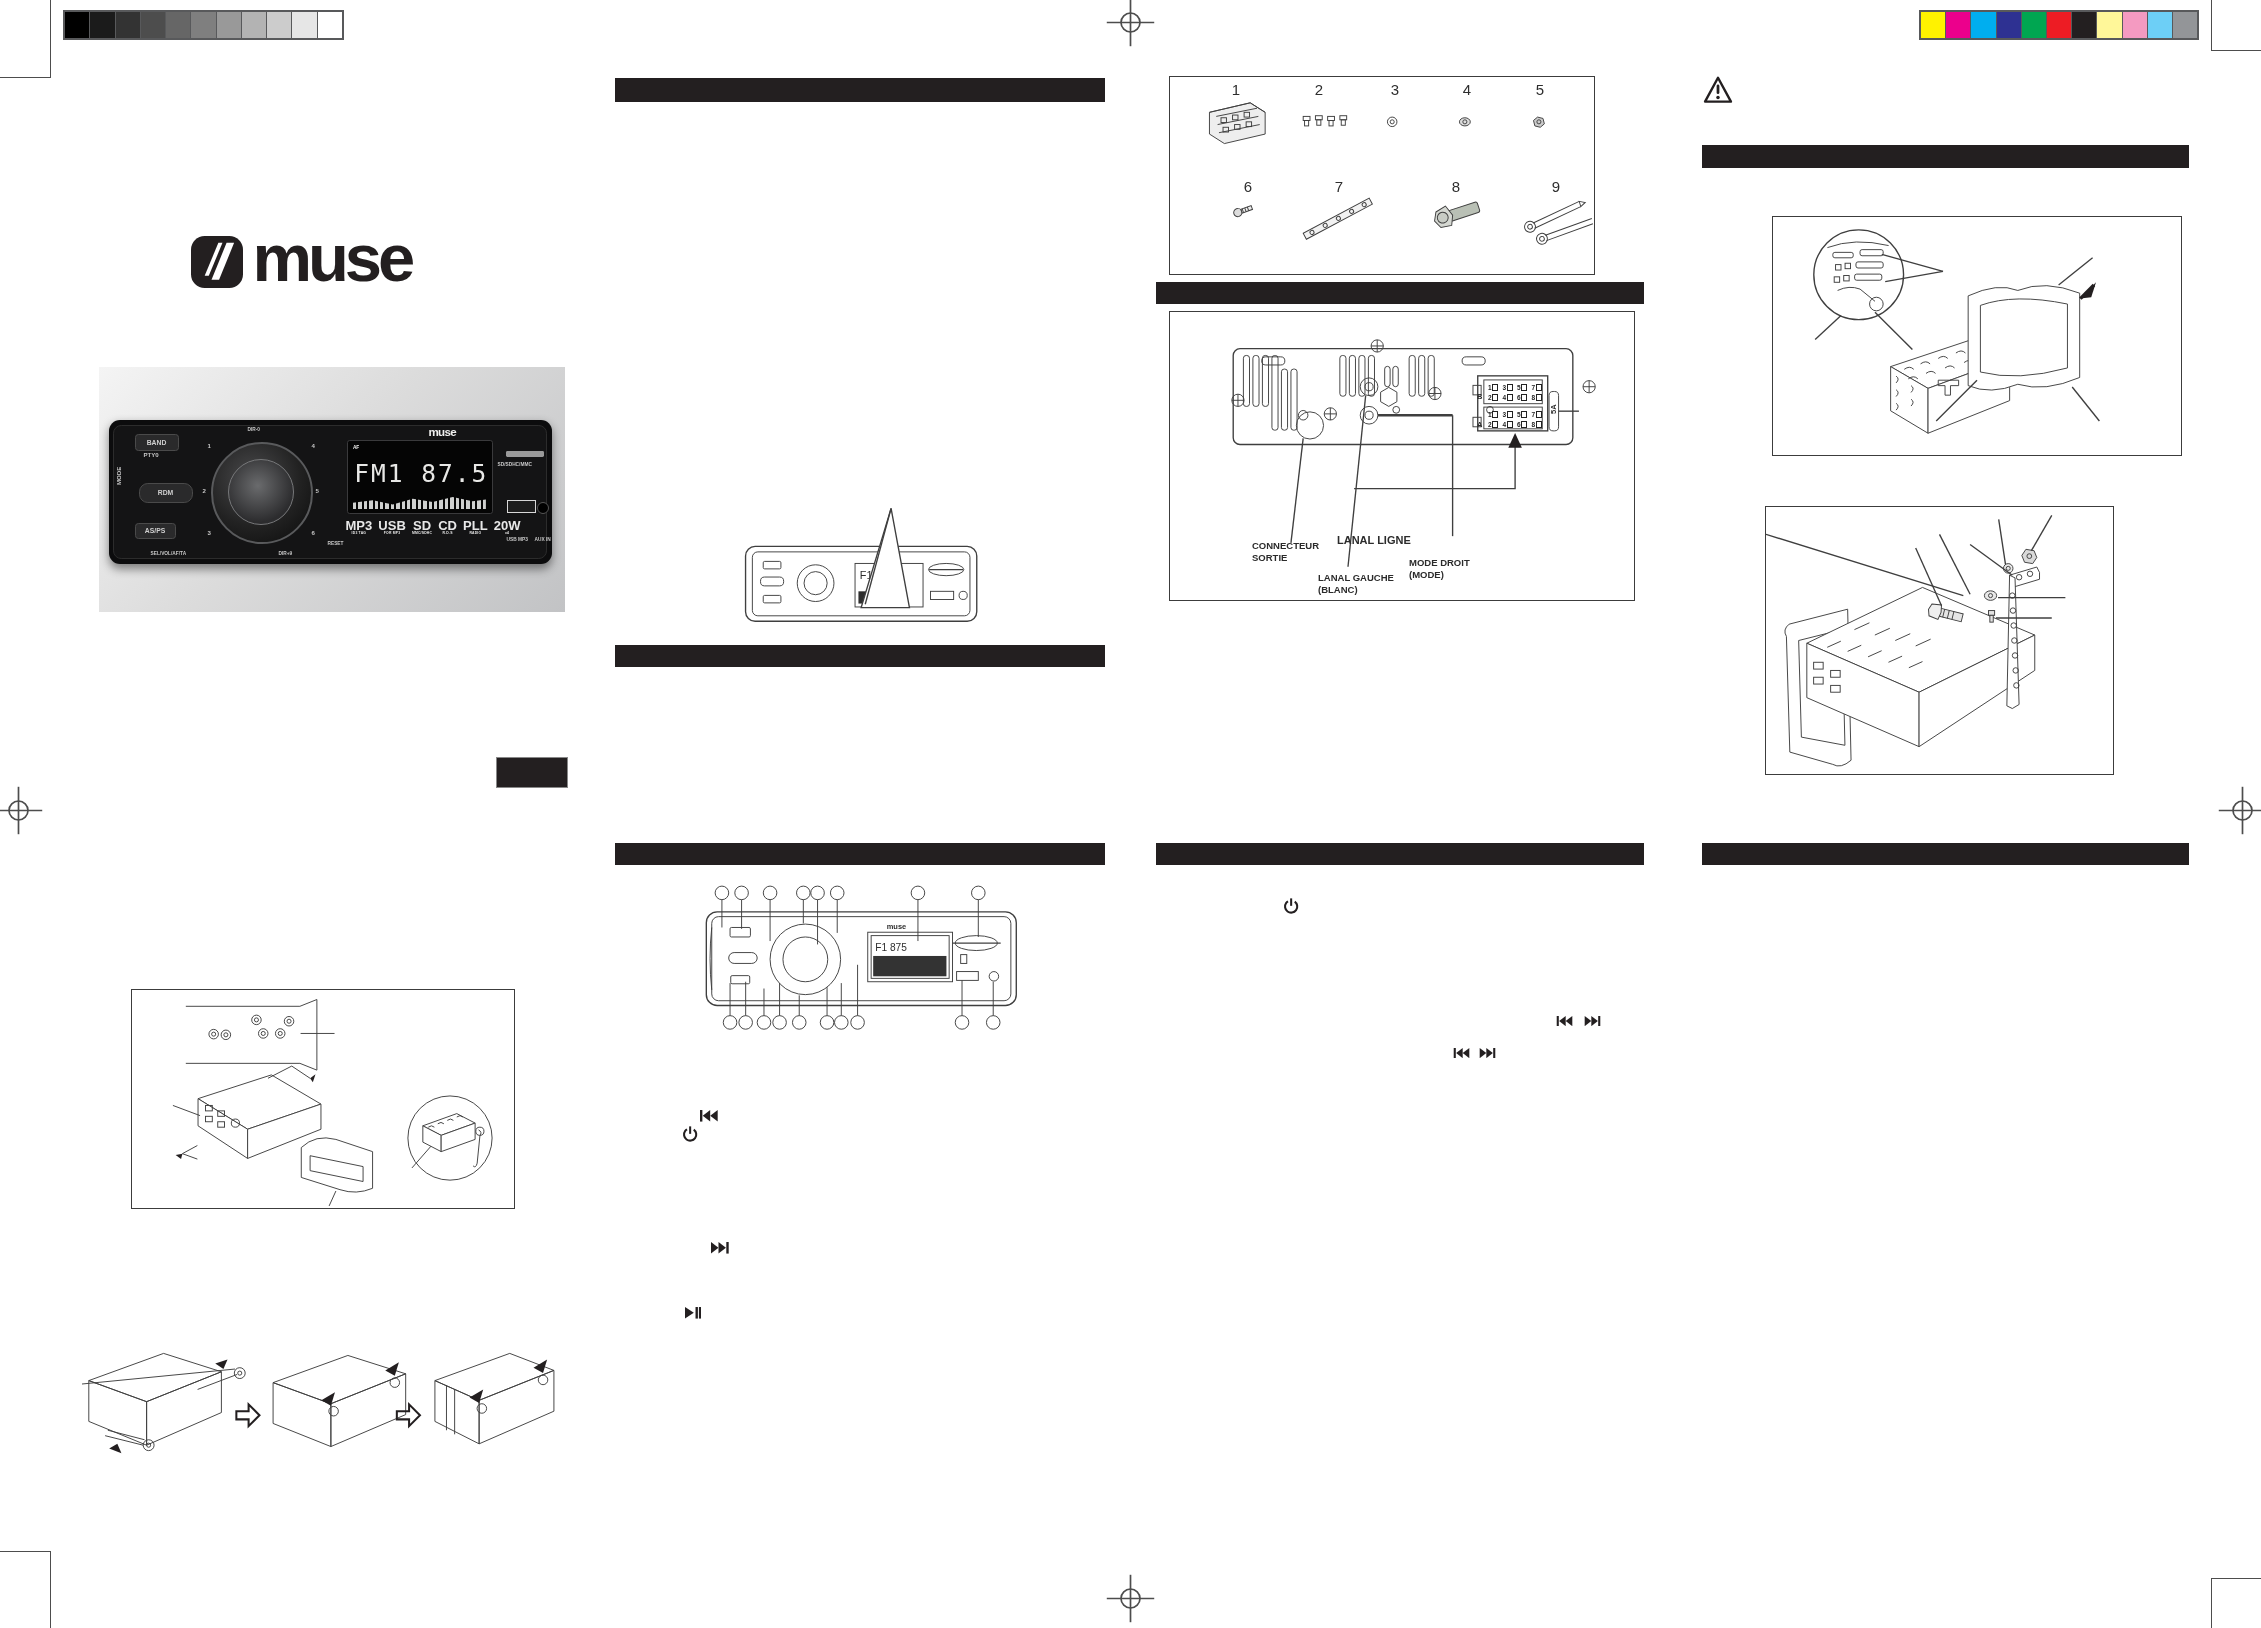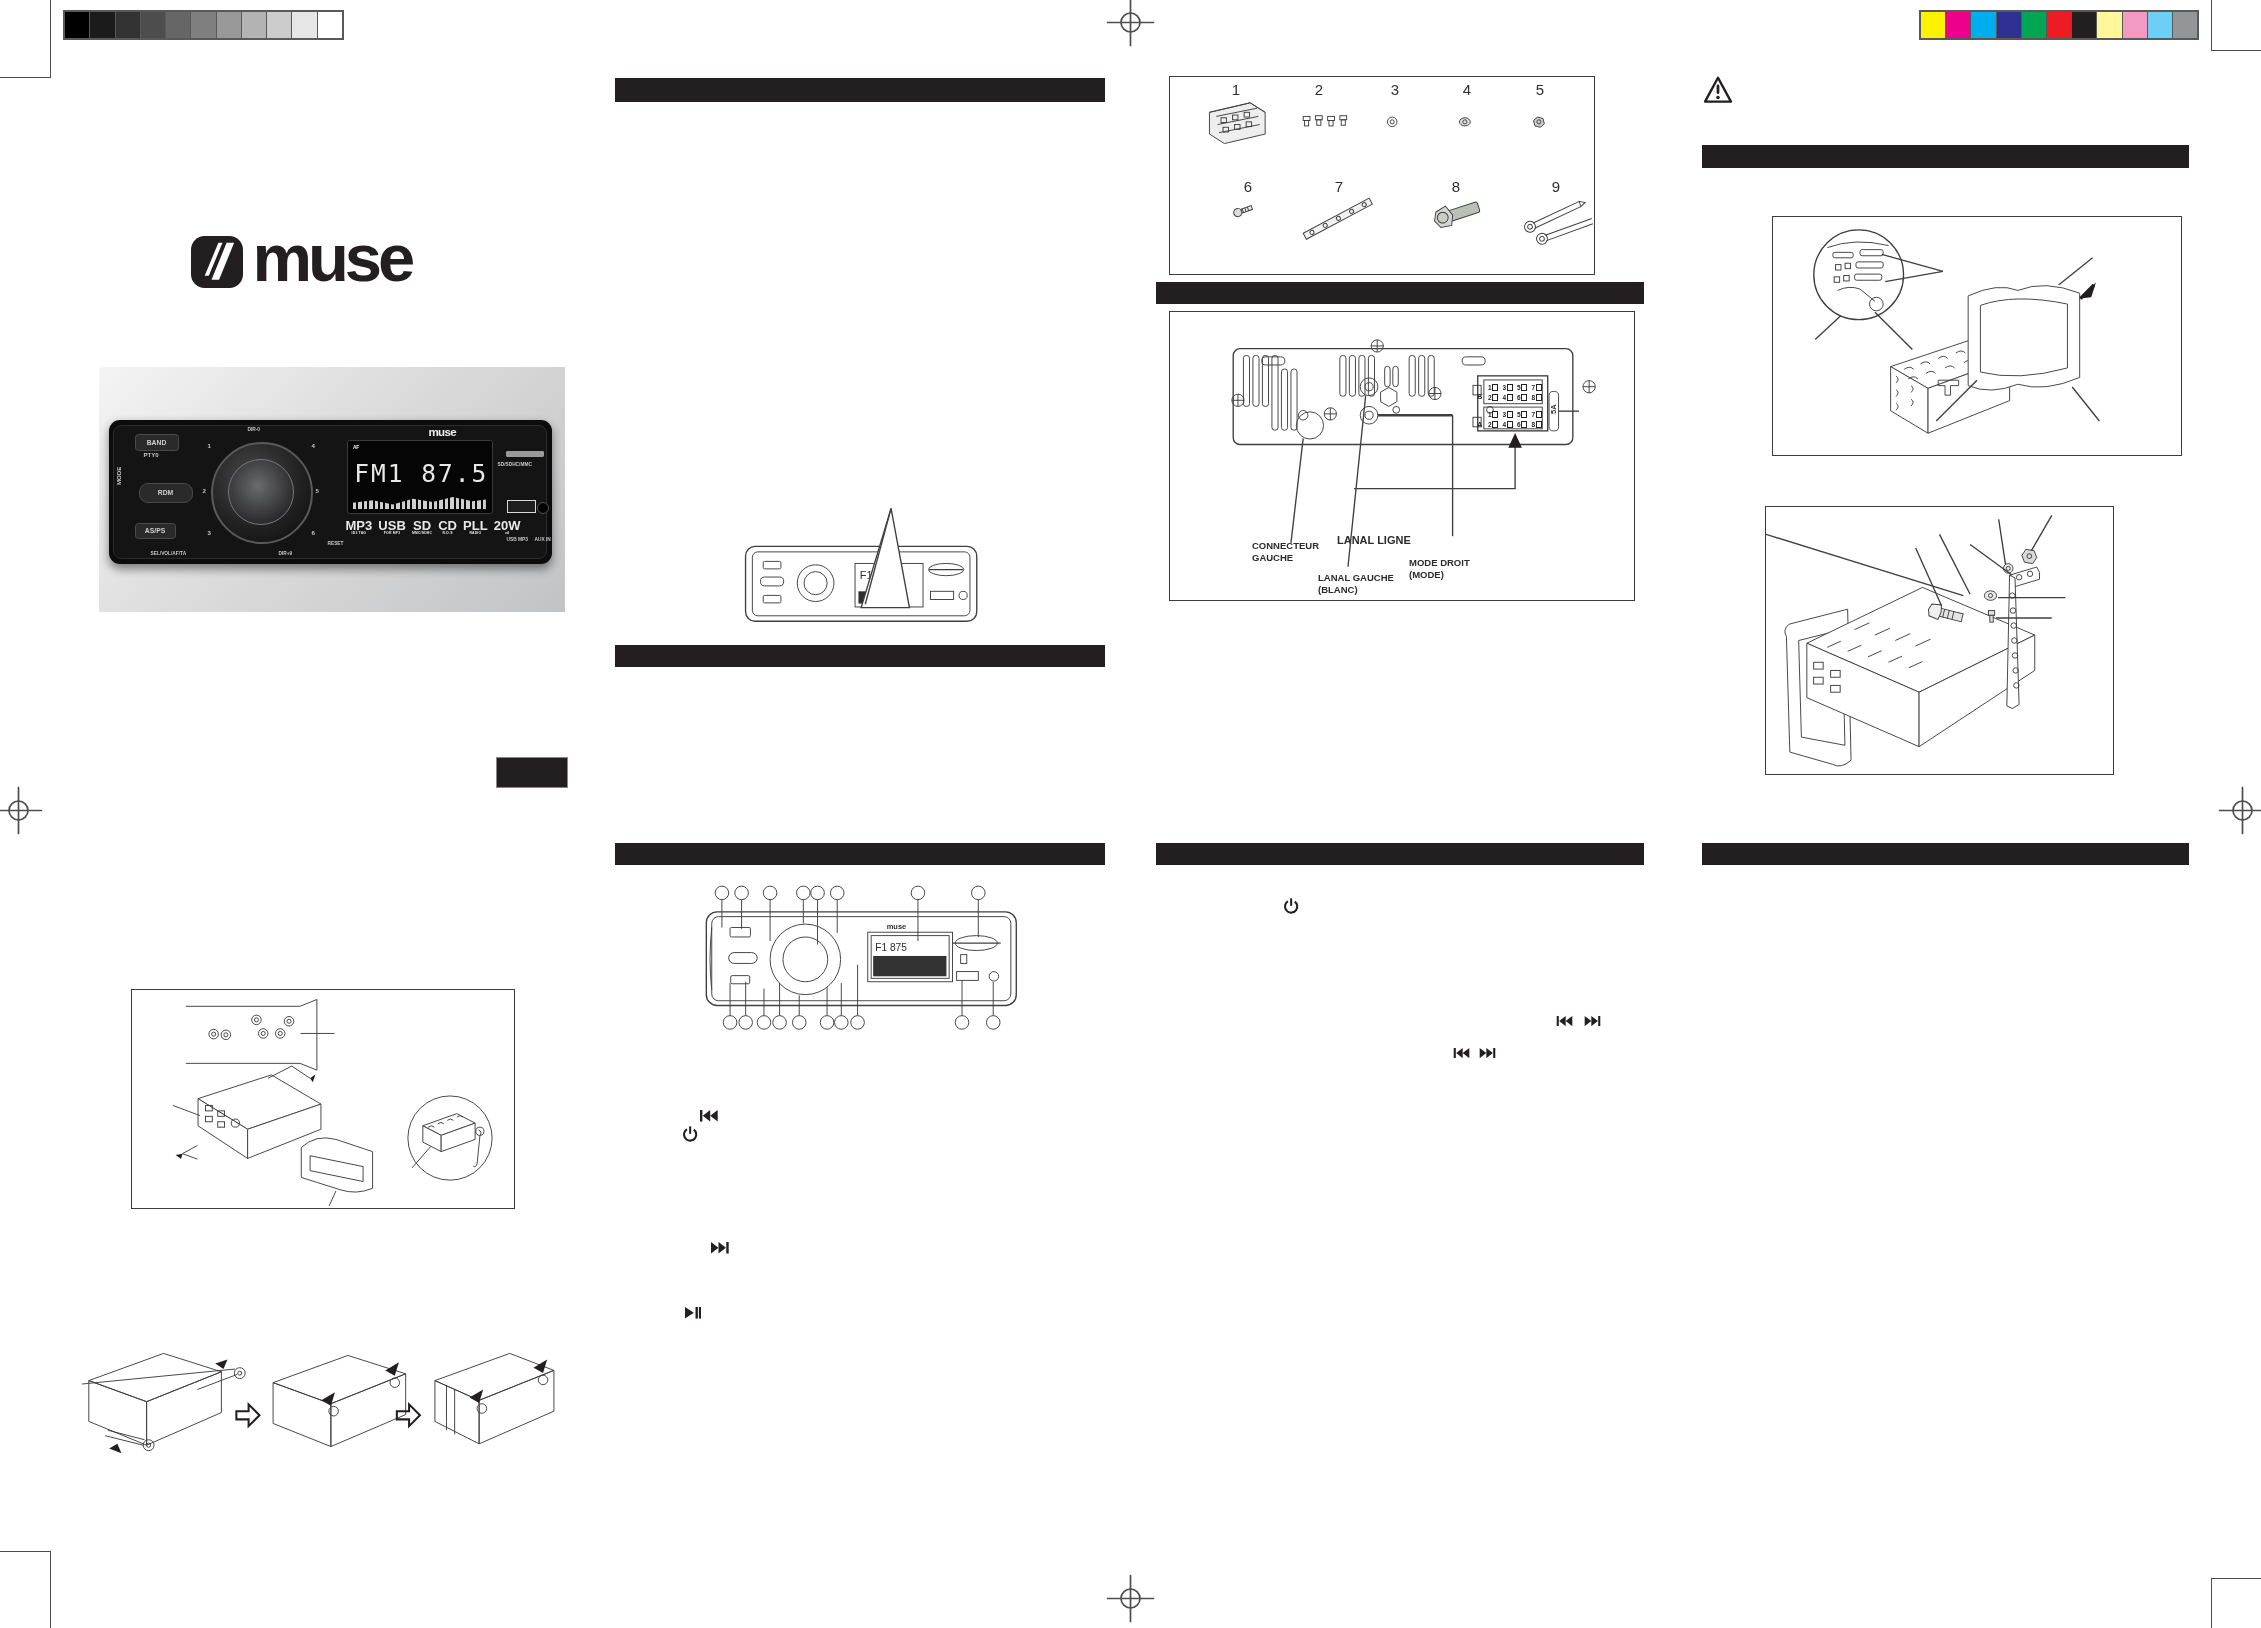--- a/index.html
+++ b/index.html
@@ -508,21 +508,21 @@
     <div class="abs" style="left:318px;top:109px;">
         <div class="pinrow">
           <span>2<i></i></span>
           <span>4<i></i></span>
           <span>6<i></i></span>
           <span>8<i></i></span>
         </div>
       </div>
     <div class="wlabel" style="left:82px;top:228px;">
       <div>CONNECTEUR</div>
-        <div>GAUCHE</div>
+        <div>SORTIE</div>
     </div>
     <div class="wlabel" style="left:167px;top:222px;font-size:11px;">LANAL LIGNE</div>
     <div class="wlabel" style="left:148px;top:260px;">
       <div>LANAL GAUCHE</div>
         <div>(BLANC)</div>
     </div>
     <div class="wlabel" style="left:239px;top:245px;">
       <div>MODE DROIT</div>
         <div>(MODE)</div>
     </div>

